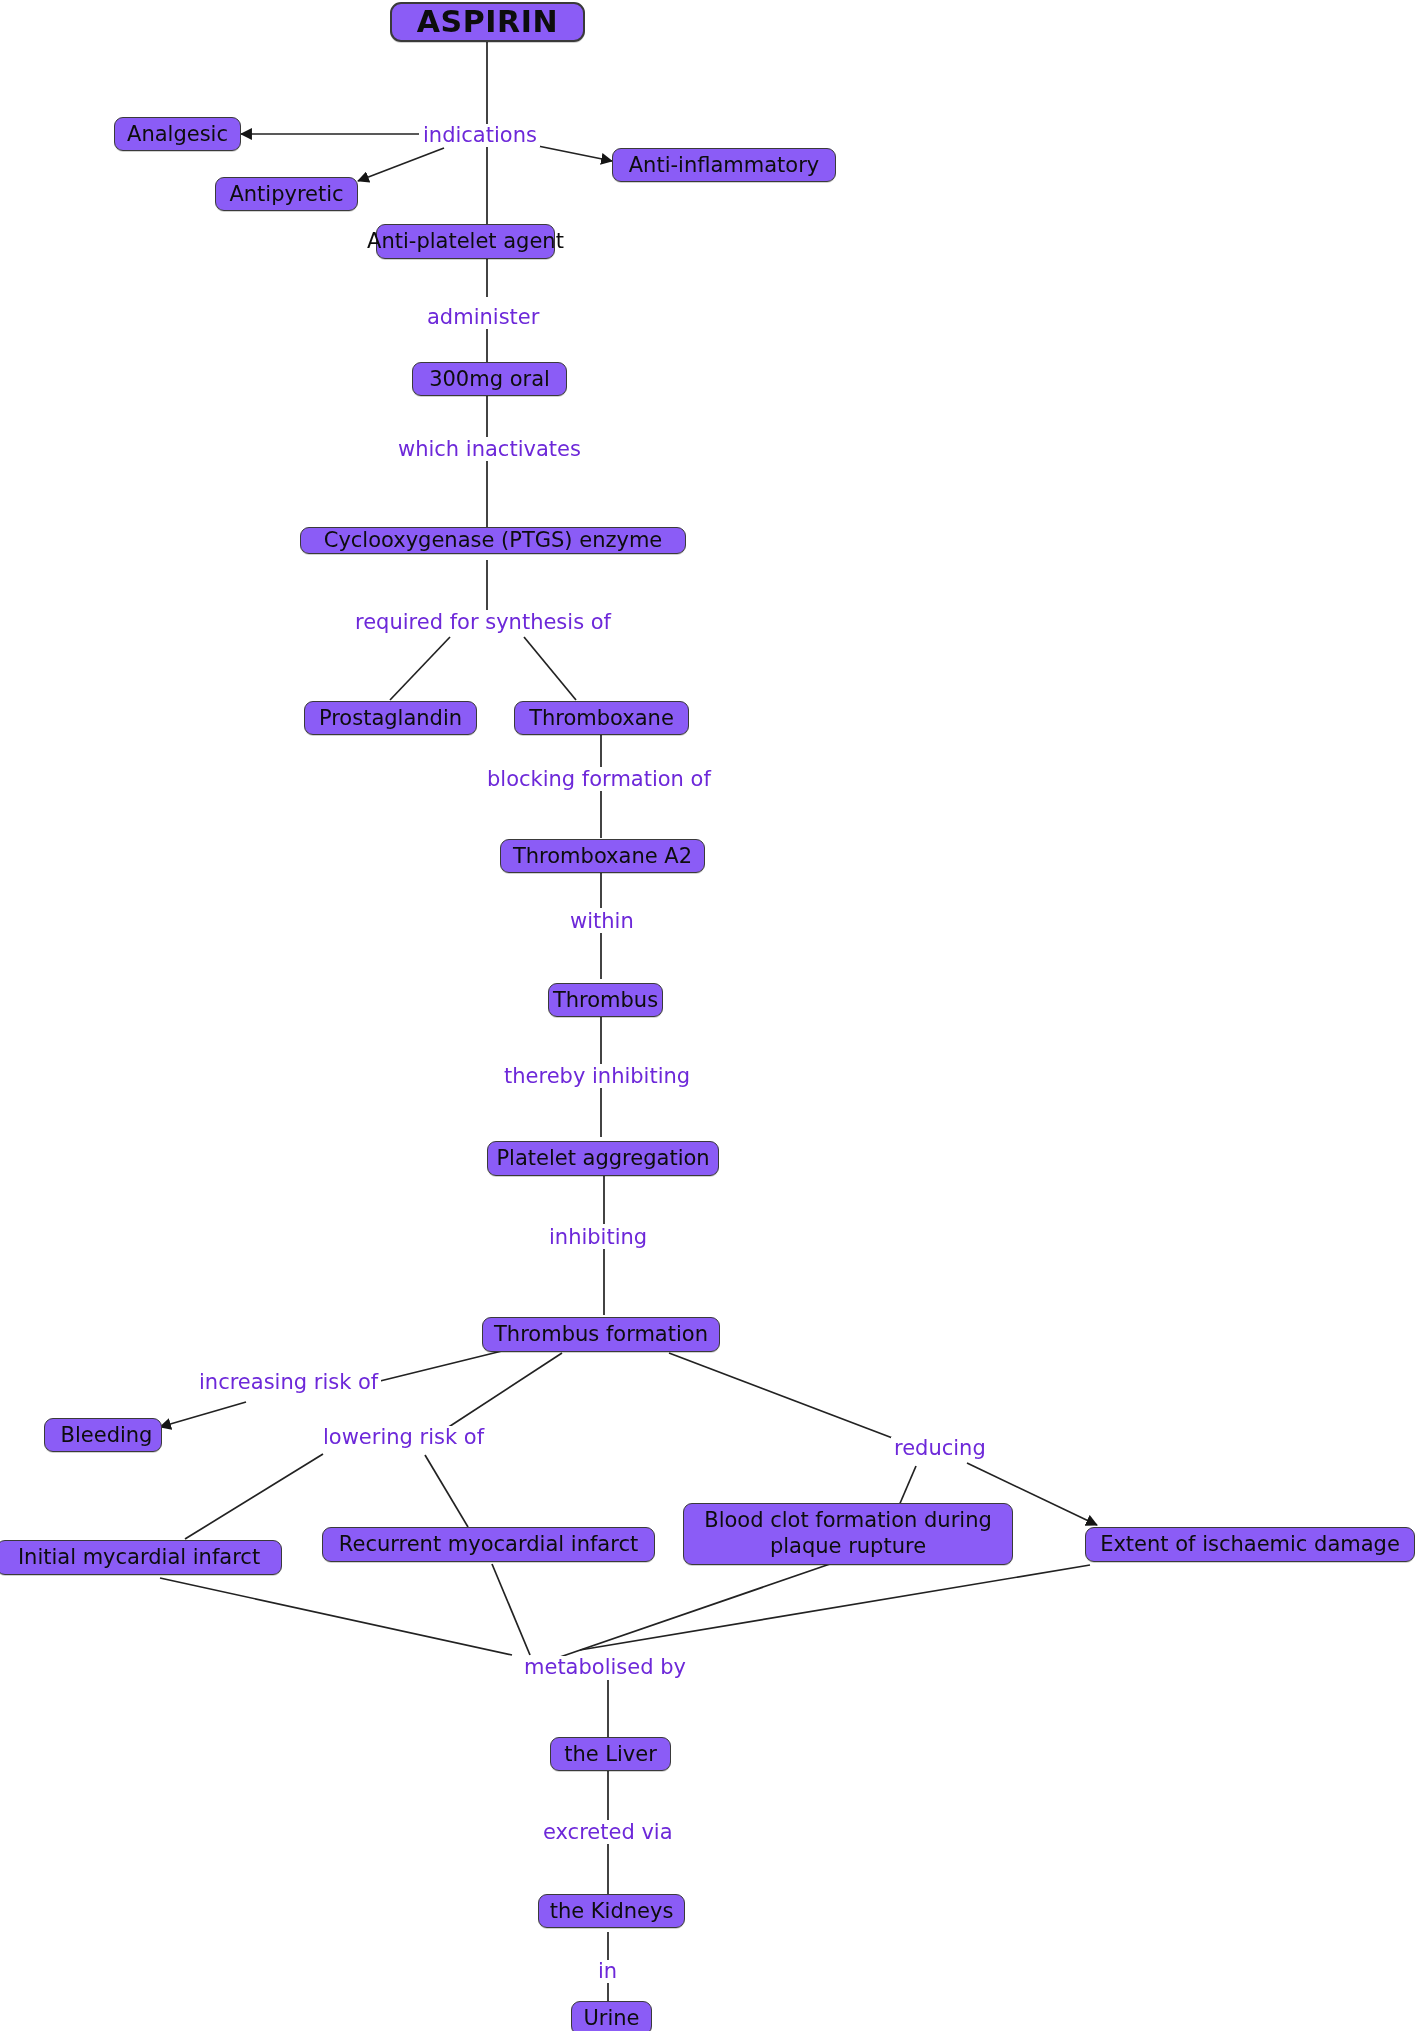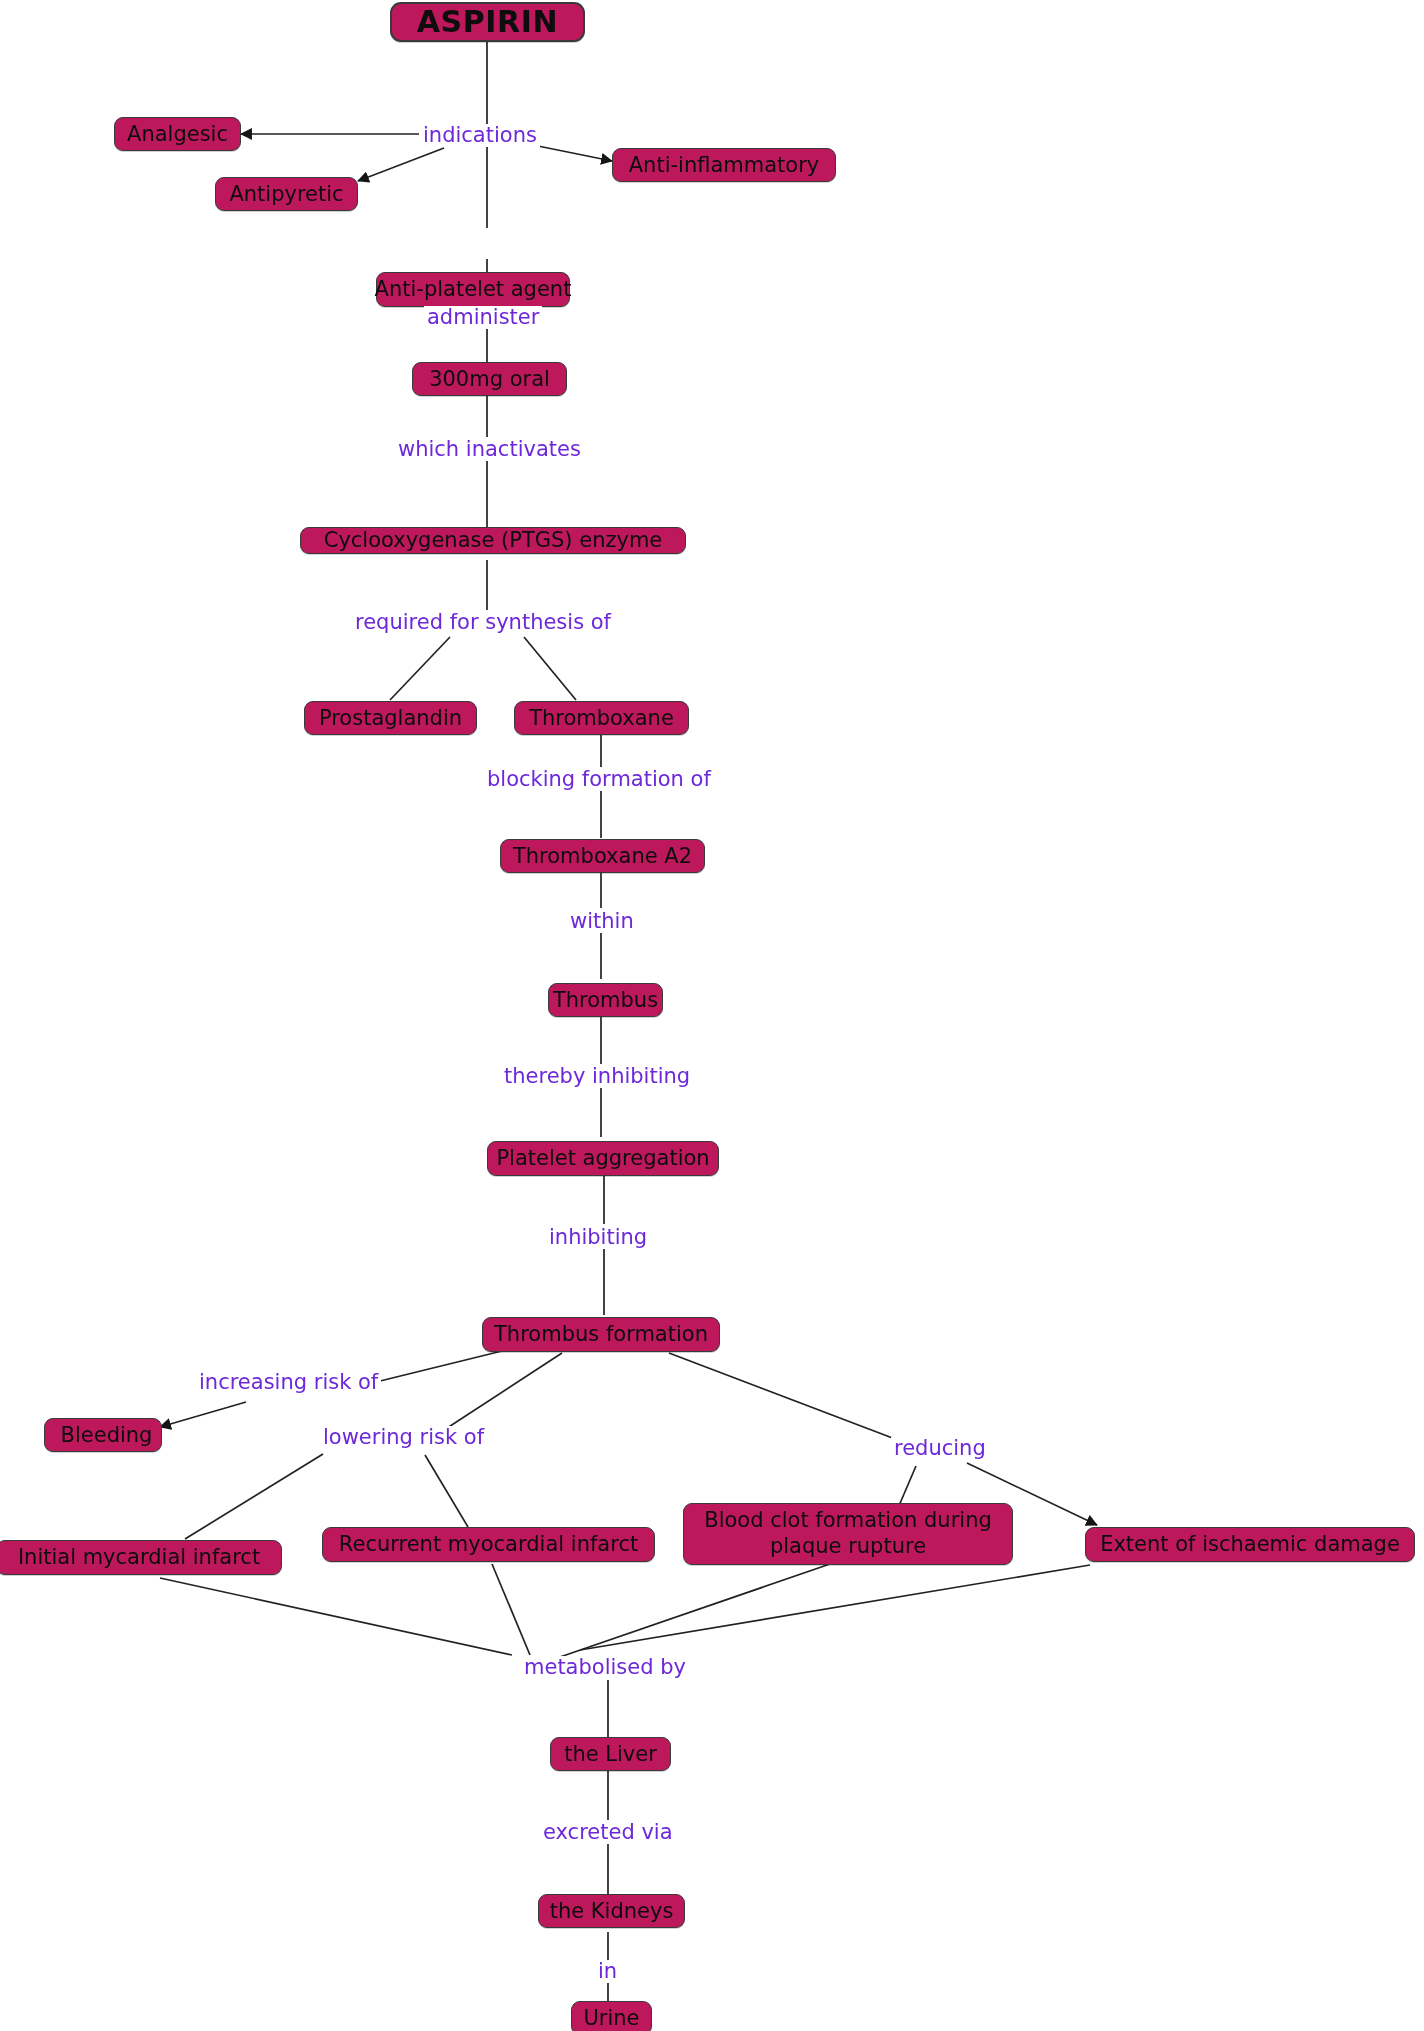--- a/index.html
+++ b/index.html
@@ -23,21 +23,21 @@
     position: absolute;
     left: 0;
     top: 0;
     width: 1424px;
     height: 2031px;
     pointer-events: none;
   }
   .node {
     position: absolute;
     box-sizing: border-box;
-    background: #be185d;
+    background: #8b5cf6;
     border: 1.6px solid #3a3a3a;
     border-radius: 9px;
     color: #0d0d0d;
     font-size: 21px;
     line-height: 1.18;
     text-align: center;
     display: flex;
     align-items: center;
     justify-content: center;
     padding: 3px 9px;
@@ -149,21 +149,21 @@
   </div>
 
   <div class="node" style="left:215px; top:177px; width:143px; height:34px;">
     <span>Antipyretic</span>
   </div>
 
   <div class="node" style="left:612px; top:148px; width:224px; height:34px;">
     <span>Anti-inflammatory</span>
   </div>
 
-  <div class="node" style="left:376px; top:224px; width:194px; height:35px;margin-top:48px;">
+  <div class="node" style="left:376px; top:224px; width:179px; height:35px;">
     <span>Anti-platelet agent</span>
   </div>
 
   <div class="node" style="left:412px; top:362px; width:155px; height:34px;">
     <span>300mg oral</span>
   </div>
 
   <div class="node" style="left:300px; top:527px; width:386px; height:27px;">
     <span>Cyclooxygenase (PTGS) enzyme</span>
   </div>

